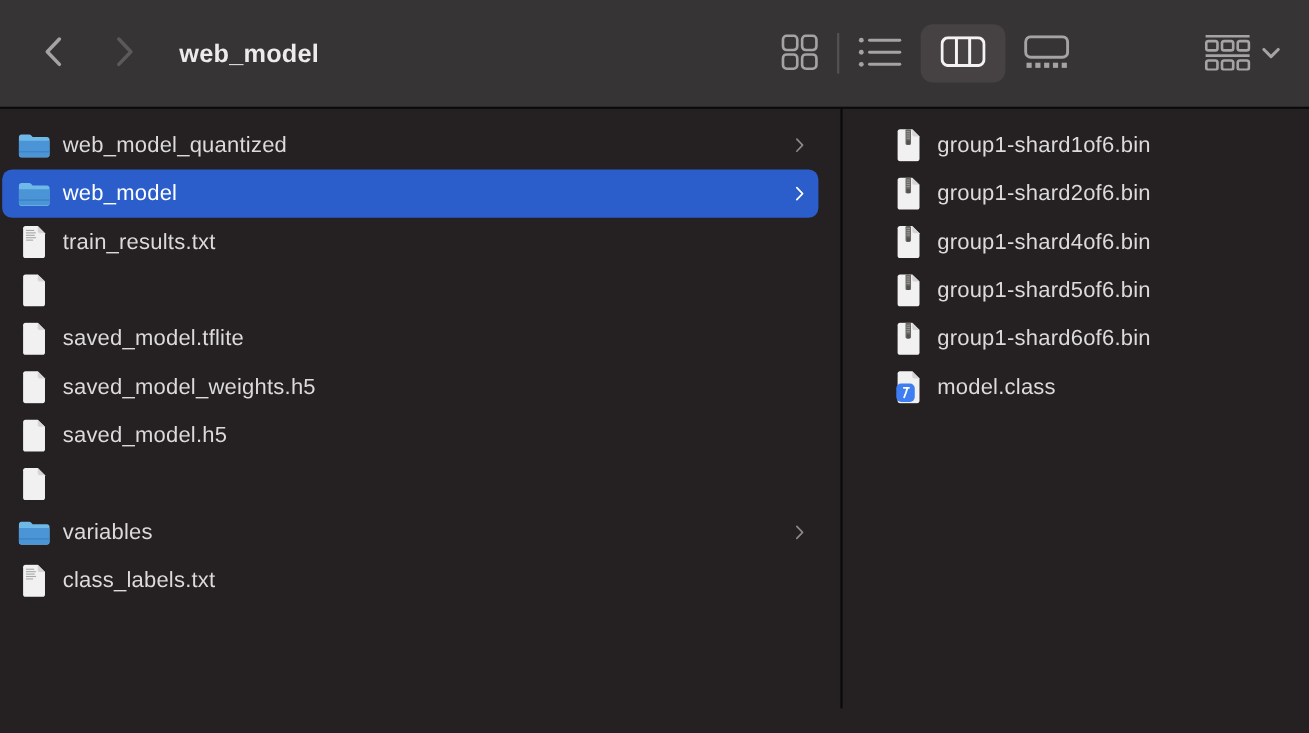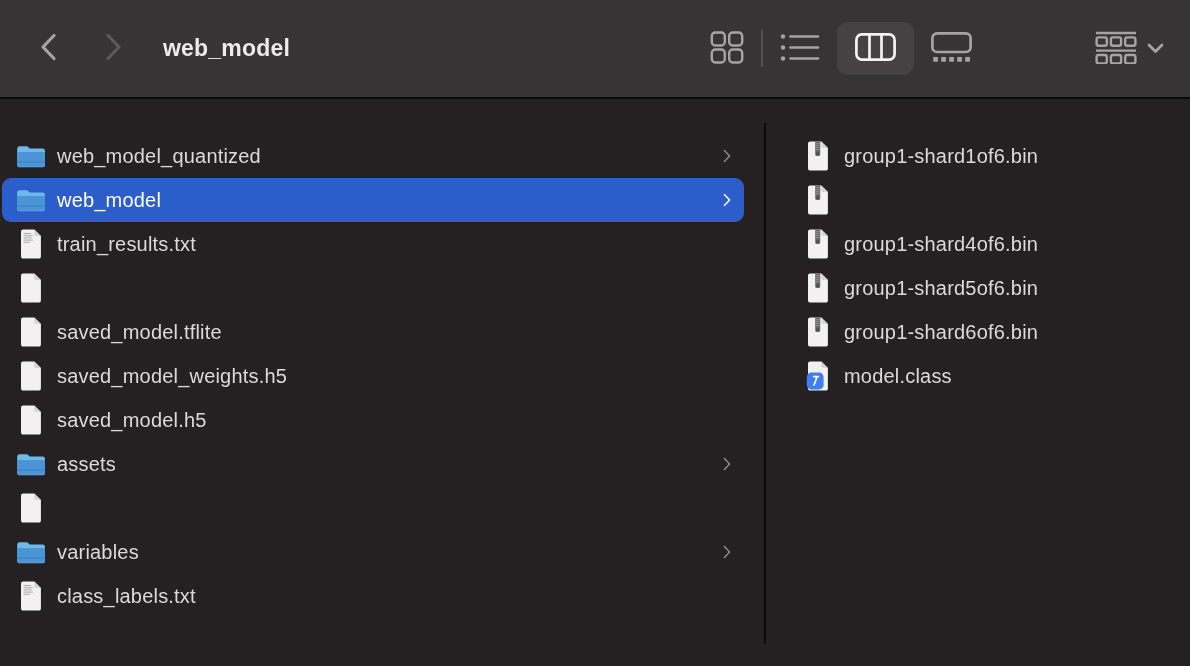--- a/index.html
+++ b/index.html
@@ -26,24 +26,24 @@
   .view-cluster{margin-left:auto; display:flex; align-items:center;}
   .view-btn{background:none; border:none; cursor:pointer; color:var(--icon-gray);
             display:flex; align-items:center; justify-content:center; padding:0; margin:0 11px;}
   .view-btn.selected{background:var(--selected-btn-bg); border-radius:11px; padding:11px 18px; margin:0 6px; color:#f4f2f3;}
   .toolbar-sep{width:2px; height:37px; background:#545152; margin:0 6px; flex:0 0 2px;}
 
   .group-cluster{margin-left:112px; display:flex; align-items:center; background:none; border:none; cursor:pointer; color:var(--icon-gray); padding:0;}
   .group-cluster .chev{margin-left:10px; display:flex; align-items:center; color:var(--icon-gray);}
 
   
-  .content{flex:1; display:flex; min-height:0;margin-top:24px;}
+  .content{flex:1; display:flex; min-height:0;}
   .col{padding-top:11px; overflow:hidden;}
   .col-left{width:766px; flex:0 0 766px; border-right:2px solid var(--divider);}
-  .col-right{flex:1;}
+  .col-right{flex:1;padding-left:8px;}
 
   .row{height:44px; display:flex; align-items:center; border-radius:9px;
        padding:0 12px 0 14px; margin:0 20px 0 2px; cursor:default;}
   .col-right .row{padding-left:37px; margin:0 8px 0 0; }
   .row.selected{background:var(--selection);}
   .ficon{width:30px; flex:0 0 30px; display:flex; align-items:center; justify-content:center;}
   .flabel{margin-left:11px; font-size:20px; color:var(--row-text); letter-spacing:.2px; white-space:nowrap;}
   .row.selected .flabel{color:var(--selected-text);}
   .fchevron{margin-left:auto; display:flex; align-items:center; color:#8a8889;}
   .row.selected .fchevron{color:#ffffff;}
@@ -217,35 +217,20 @@
             <svg width="24" height="30" viewBox="0 0 24 30">
               <path d="M2 2.6 C2 1.4 2.9 .5 4.1 .5 h11.2 L21.9 7 v20.4 c0 1.2-.9 2.1-2.1 2.1 H4.1 c-1.2 0-2.1-.9-2.1-2.1 z" fill="#f2f1f2"></path>
               <path d="M15.3 .5 l6.6 6.5 h-4.9 c-.9 0-1.7-.8-1.7-1.7 z" fill="#d6d5d6"></path>
             </svg>
           </span>
     <span class="flabel">saved_model.h5</span>
 
   </div>
         <div class="row">
     <span class="ficon">
-            <svg width="30" height="23" viewBox="0 0 30 23">
-              <path d="M1.2 3.6 C1.2 2.3 2.2 1.3 3.5 1.3 h7.1 c.6 0 1.2.25 1.6.7 l1.5 1.6 h13 c1.3 0 2.3 1 2.3 2.3 v14 c0 1.3-1 2.3-2.3 2.3 H3.5 c-1.3 0-2.3-1-2.3-2.3 z" fill="#6fb9e9"></path>
-              <path d="M1.2 7 h27.8 v12.4 c0 1.3-1 2.3-2.3 2.3 H3.5 c-1.3 0-2.3-1-2.3-2.3 z" fill="#4b95d7"></path>
-              <rect x="1.2" y="16.2" width="27.8" height="1.4" fill="#3d85c8"></rect>
-            </svg>
-          </span>
-    <span class="flabel">assets</span>
-    <span class="fchevron">
-            <svg width="21" height="30" viewBox="0 0 21 30">
-              <path d="M5 3.5 L16 15 L5 26.5" fill="none" stroke="currentColor" stroke-width="3.2" stroke-linecap="round" stroke-linejoin="round"></path>
-            </svg>
-          </span>
-  </div>
-        <div class="row">
-    <span class="ficon">
             <svg width="24" height="30" viewBox="0 0 24 30">
               <path d="M2 2.6 C2 1.4 2.9 .5 4.1 .5 h11.2 L21.9 7 v20.4 c0 1.2-.9 2.1-2.1 2.1 H4.1 c-1.2 0-2.1-.9-2.1-2.1 z" fill="#f2f1f2"></path>
               <path d="M15.3 .5 l6.6 6.5 h-4.9 c-.9 0-1.7-.8-1.7-1.7 z" fill="#d6d5d6"></path>
             </svg>
           </span>
 
   </div>
         <div class="row">
     <span class="ficon">
             <svg width="30" height="23" viewBox="0 0 30 23">
@@ -306,20 +291,21 @@
               <rect x="9.2" y="0.5" width="5" height="14.2" rx="1" fill="#6b6967"></rect>
               <g fill="#9b9997">
                 <rect x="10.1" y="2.2" width="3.2" height="0.9"></rect>
                 <rect x="10.1" y="4.2" width="3.2" height="0.9"></rect>
                 <rect x="10.1" y="6.2" width="3.2" height="0.9"></rect>
                 <rect x="10.1" y="8.2" width="3.2" height="0.9"></rect>
               </g>
               <rect x="10.2" y="10.8" width="3" height="3.9" rx="0.6" fill="#535150"></rect>
             </svg>
           </span>
+    <span class="flabel">group1-shard2of6.bin</span>
 
   </div>
         <div class="row">
     <span class="ficon">
             <svg width="24" height="30" viewBox="0 0 24 30">
               <path d="M2 2.6 C2 1.4 2.9 .5 4.1 .5 h11.2 L21.9 7 v20.4 c0 1.2-.9 2.1-2.1 2.1 H4.1 c-1.2 0-2.1-.9-2.1-2.1 z" fill="#f2f1f2"></path>
               <path d="M15.3 .5 l6.6 6.5 h-4.9 c-.9 0-1.7-.8-1.7-1.7 z" fill="#d6d5d6"></path>
               <rect x="9.2" y="0.5" width="5" height="14.2" rx="1" fill="#6b6967"></rect>
               <g fill="#9b9997">
                 <rect x="10.1" y="2.2" width="3.2" height="0.9"></rect>

